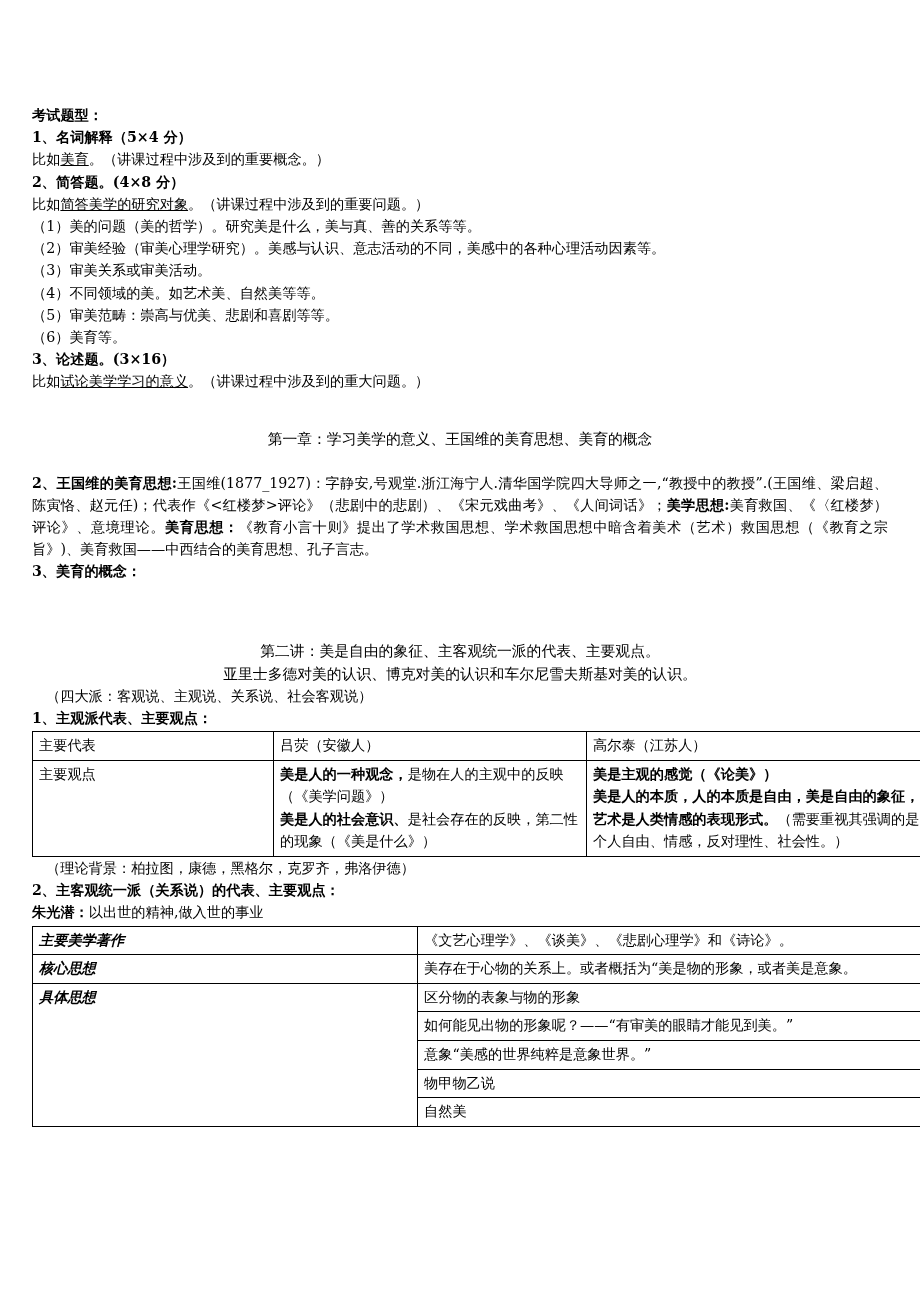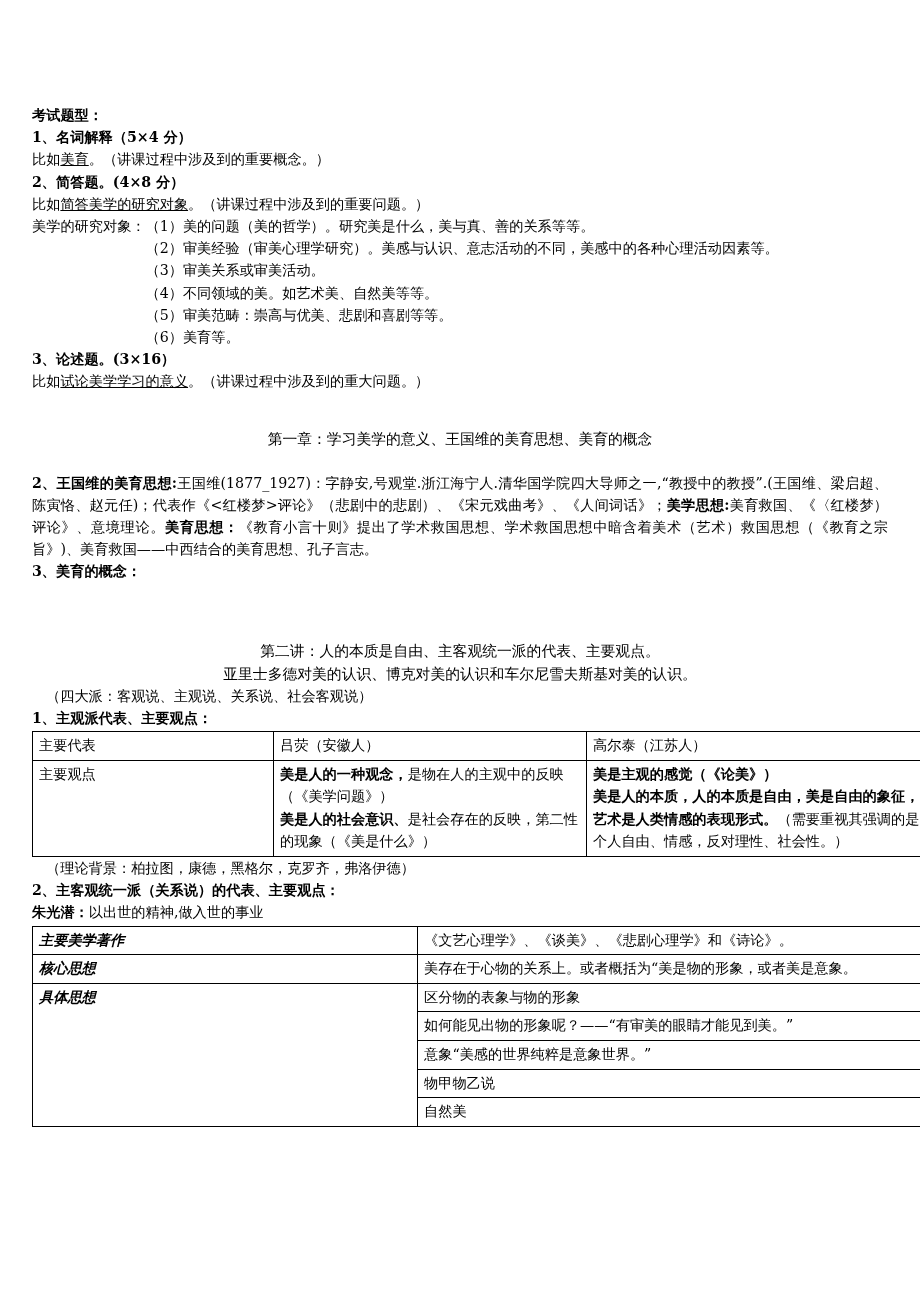--- a/index.html
+++ b/index.html
@@ -80,21 +80,20 @@
 
   <div class="line b">考试题型：</div>
 
   <div class="line b">1、名词解释（5×4 分）</div>
   <div class="line"><span>比如</span><span class="u">美育</span><span>。（讲课过程中涉及到的重要概念。）</span></div>
 
   <div class="line b">2、简答题。(4×8 分）</div>
   <div class="line"><span>比如</span><span class="u">简答美学的研究对象</span><span>。（讲课过程中涉及到的重要问题。）</span></div>
 
   <div class="objlist">
-    <div class="lbl">美学的研究对象：</div>
     <div class="items">
       <div>（1）美的问题（美的哲学）。研究美是什么，美与真、善的关系等等。</div>
       <div>（2）审美经验（审美心理学研究）。美感与认识、意志活动的不同，美感中的各种心理活动因素等。</div>
       <div>（3）审美关系或审美活动。</div>
       <div>（4）不同领域的美。如艺术美、自然美等等。</div>
       <div>（5）审美范畴：崇高与优美、悲剧和喜剧等等。</div>
       <div>（6）美育等。</div>
     </div>
   </div>
 
@@ -108,21 +107,21 @@
   <div class="gap-md"></div>
 
   <div style="font-size:14.2px; line-height:22.2px; text-align:justify;">
     <span class="b">2、王国维的美育思想:</span><span>王国维(1877_1927)：字静安,号观堂.浙江海宁人.清华国学院四大导师之一,“教授中的教授”.(王国维、梁启超、陈寅恪、赵元任)；代表作《&lt;红楼梦&gt;评论》（悲剧中的悲剧）、《宋元戏曲考》、《人间词话》；</span><span class="b">美学思想:</span><span>美育救国、《〈红楼梦）评论》、意境理论。</span><span class="b">美育思想：</span><span>《教育小言十则》提出了学术救国思想、学术救国思想中暗含着美术（艺术）救国思想（《教育之宗旨》)、美育救国——中西结合的美育思想、孔子言志。</span>
   </div>
 
   <div class="line b">3、美育的概念：</div>
 
   <div style="height:56px"></div>
 
-  <div class="heading">第二讲：人的本质是自由、主客观统一派的代表、主要观点。</div>
+  <div class="heading">第二讲：美是自由的象征、主客观统一派的代表、主要观点。</div>
   <div class="heading">亚里士多德对美的认识、博克对美的认识和车尔尼雪夫斯基对美的认识。</div>
   <div class="note">（四大派：客观说、主观说、关系说、社会客观说）</div>
   <div class="line b">1、主观派代表、主要观点：</div>
 
   <table class="doc t1">
     <tbody>
         <tr>
       <td class="c0">主要代表</td>
       <td class="c1">
         <div class="cell-wrap">吕荧（安徽人）</div>

